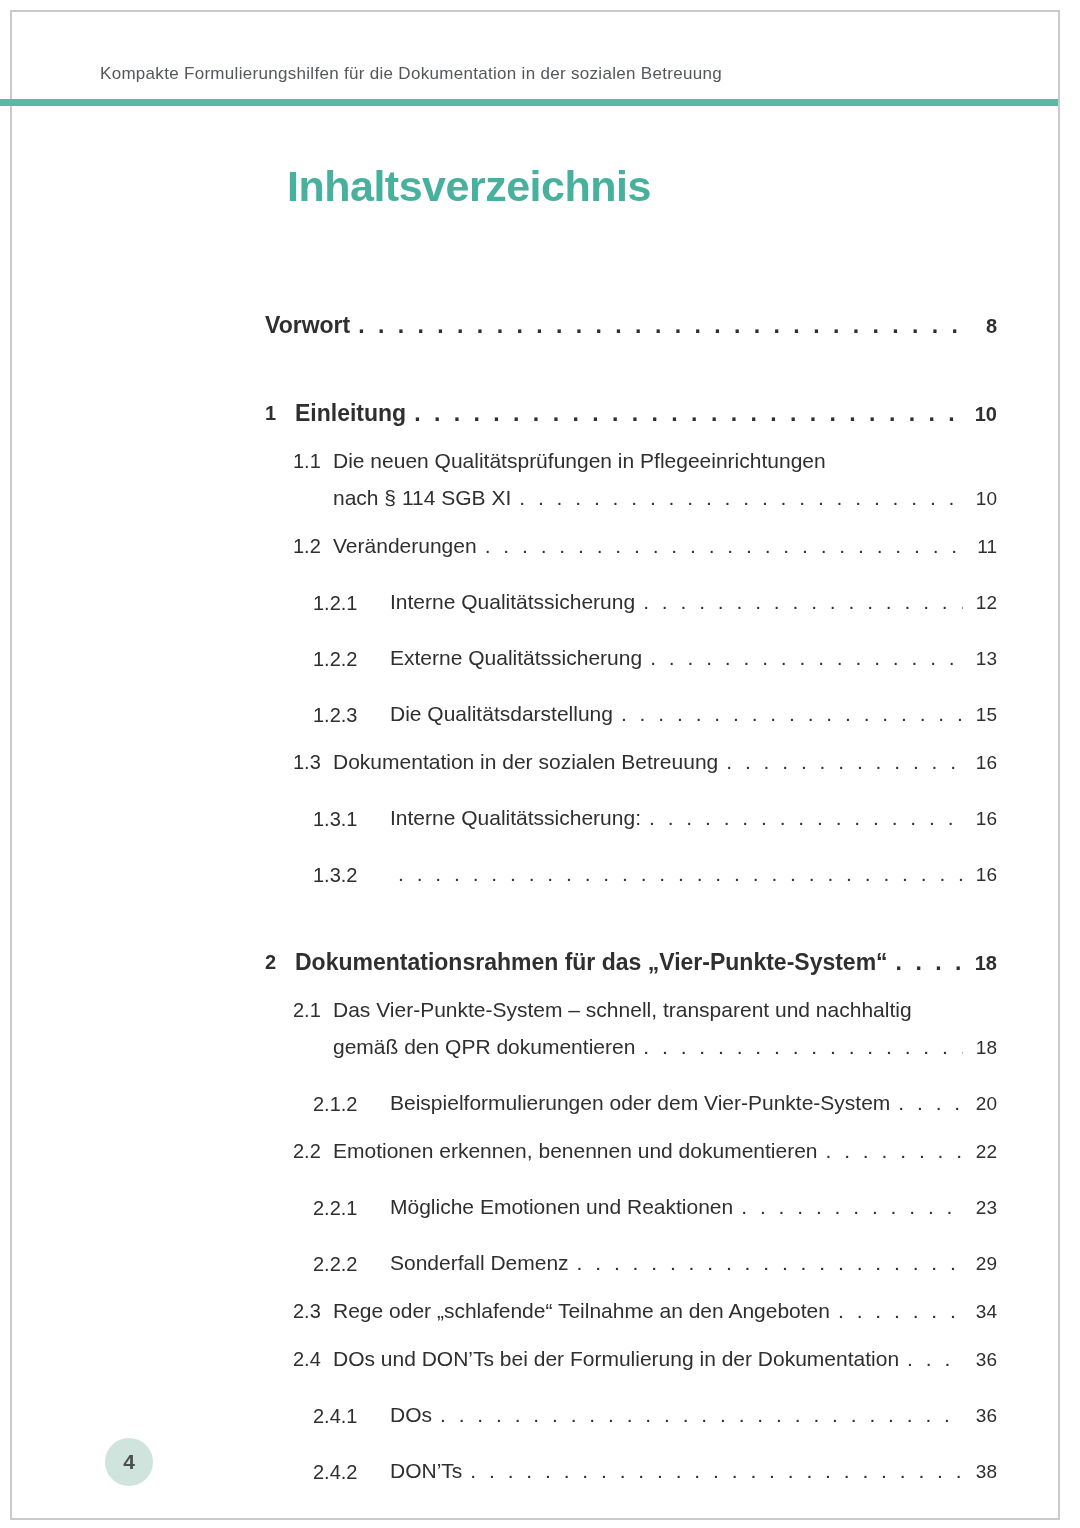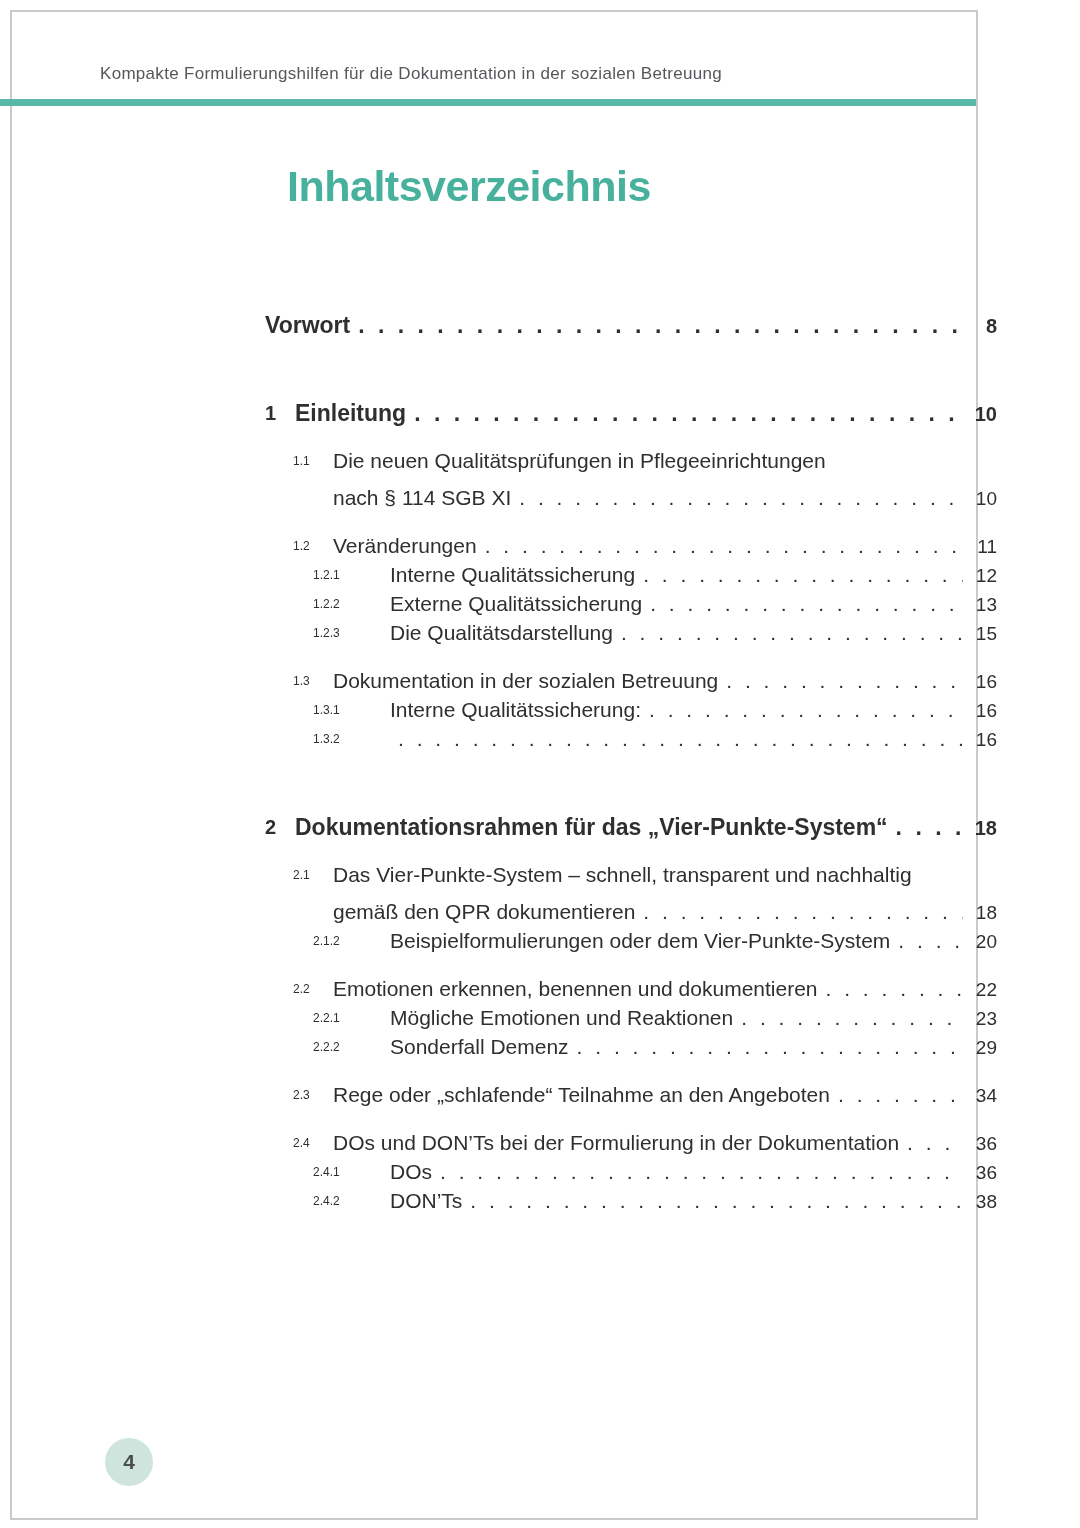--- a/index.html
+++ b/index.html
@@ -2,40 +2,40 @@
 <html><head>
 <meta charset="utf-8">
 <style>
   html,body{margin:0;padding:0;background:#ffffff;}
   body{
     width:1080px;height:1528px;position:relative;overflow:hidden;
     font-family:"Liberation Sans","DejaVu Sans",sans-serif;
     color:#2f2f2f;
   }
   .page{
-    position:absolute;left:10px;top:10px;width:968px;height:1510px;
+    position:absolute;left:10px;top:10px;width:1050px;height:1510px;
     background:#ffffff;border:2px solid #c9cacb;box-sizing:border-box;
   }
   .running-header{
     position:absolute;left:88px;top:52px;
     font-size:17px;letter-spacing:.3px;color:#55575b;white-space:nowrap;
   }
   .teal-rule{
     position:absolute;left:-12px;top:87px;height:7px;
     width:calc(100% + 12px);background:#5ab8a7;
   }
   .doc-title{
     position:absolute;left:263px;top:138px;margin:12px;
     font-size:43px;font-weight:bold;letter-spacing:-.5px;color:#47b19d;
   }
   .toc{
     position:absolute;left:253px;top:288px;width:732px;
   }
   .toc-row{display:flex;align-items:flex-start;line-height:26px;font-size:21px;}
-  .toc-row .num{flex:0 0 auto;font-size:12px;color:#2f2f2f;}
+  .toc-row .num{flex:0 0 auto;font-size:20px;color:#2f2f2f;}
   .toc-row .lines{flex:1 1 auto;display:block;min-width:0;}
   .toc-row .pre{display:block;margin-bottom:11px;white-space:nowrap;}
   .toc-row .pre:empty{display:none;margin:0;}
   .toc-row .lastline{display:flex;align-items:baseline;}
   .toc-row .title{flex:0 0 auto;white-space:nowrap;}
   .toc-row .leader{
     flex:1 1 auto;overflow:hidden;white-space:nowrap;
     margin:0 6px 0 8px;min-width:20px;
   }
   .toc-row .leader::after{
@@ -50,21 +50,21 @@
   .toc-row.lvl-section{padding-left:28px;}
   .toc-row.lvl-section .num{width:40px;}
   .toc-row.lvl-subsection{padding-left:48px;}
   .toc-row.lvl-subsection .num{width:77px;}
   .toc-row.bold{font-weight:bold;}
   .toc-row.bold .pagenum{font-size:20px;}
   
   .toc-row.gap-first{margin-top:12px;}
   .toc-row.gap-chapter{margin-top:61px;}
   .toc-row.gap-section{margin-top:21px;}
-  .toc-row.gap-sub{margin-top:2px;}
+  .toc-row.gap-sub{margin-top:29px;align-items:center;}
   .page-badge{
     position:absolute;left:93px;top:1426px;width:48px;height:48px;
     border-radius:50%;background:#cee4dd;
     display:flex;align-items:center;justify-content:center;
     font-size:21px;font-weight:bold;color:#4c4f4f;
   }
 </style>
 </head>
 <body>
 

